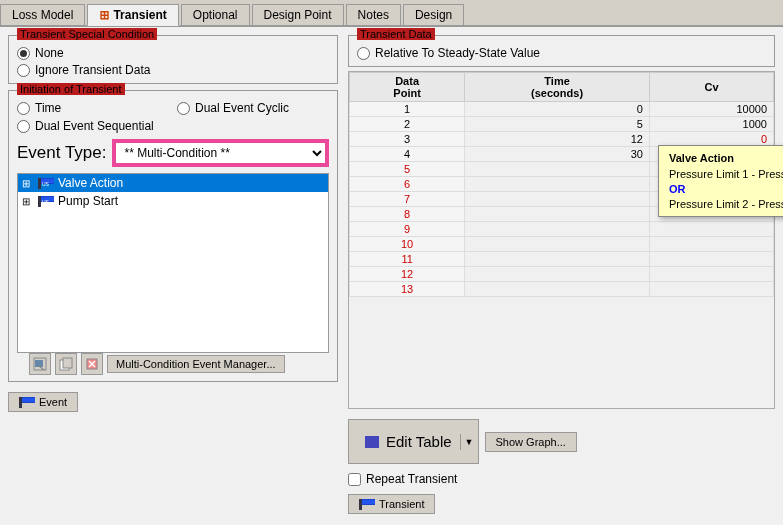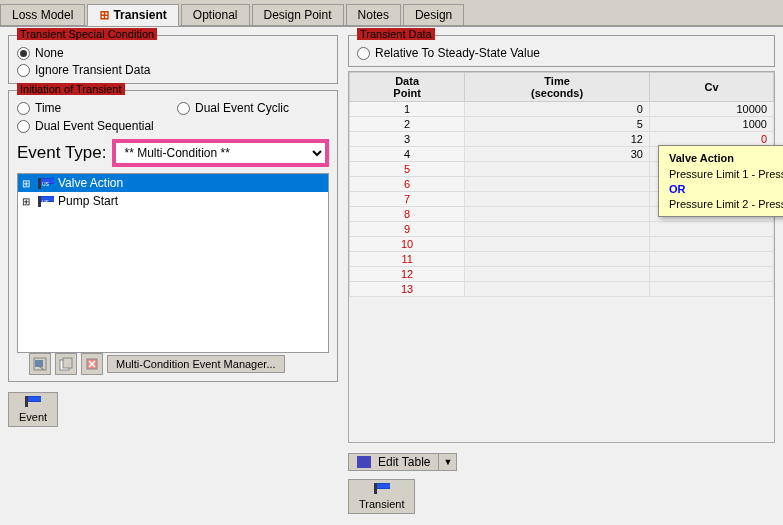--- a/index.html
+++ b/index.html
@@ -185,21 +185,20 @@
     }
     .bottom-btn {
       display: flex;
       align-items: center;
       gap: 4px;
       padding: 3px 10px;
       border: 1px solid #999;
       background: #d4d0c8;
       cursor: pointer;
       font-size: 11px;
-      flex-direction: column;
     }
     
     .transient-data-group {
       border: 1px solid #999;
       padding: 6px 8px;
       position: relative;
       background: #f0f0f0;
     }
     .data-table {
       width: 100%;
@@ -233,22 +232,23 @@
       display: flex;
       align-items: center;
       border: 1px solid #999;
       background: #d4d0c8;
       cursor: pointer;
     }
     .dropdown-btn-main {
       display: flex;
       align-items: center;
       gap: 4px;
-      padding: 1px 8px;
-      font-size: 12px;
+      padding: 13px 8px;
+      font-size: 15px;
+      margin-left: 8px;
     }
     .dropdown-btn-arrow {
       padding: 3px 4px;
       border-left: 1px solid #999;
       font-size: 9px;
     }
     .show-graph-btn {
       padding: 3px 10px;
       border: 1px solid #999;
       background: #d4d0c8;
@@ -527,22 +527,29 @@
     </div>
 
     <div class="edit-table-row">
       <div class="dropdown-btn">
         <div class="dropdown-btn-main">
           <span style="display:inline-block;width:14px;height:12px;background:#4444bb;margin-right:3px;"></span>
           <span>Edit Table</span>
         </div>
         <div class="dropdown-btn-arrow">▼</div>
       </div>
-    </div>
-
+      <button class="show-graph-btn">
+        <span>Show Graph...</span>
+      </button>
+    </div>
+
+    <div class="repeat-row">
+      <input type="checkbox" class="checkbox-input" style="">
+      <span>Repeat Transient</span>
+    </div>
 
     <div class="right-bottom-bar">
       <button class="bottom-btn">
         <svg width="16" height="11">
           <rect x="0" y="0" width="3" height="11" fill="#334"></rect>
           <rect x="3" y="0" width="13" height="6" fill="#1a44cc"></rect>
           <rect x="3" y="1" width="13" height="4" fill="#2255ee"></rect>
         </svg>
         <span>Transient</span>
       </button>

